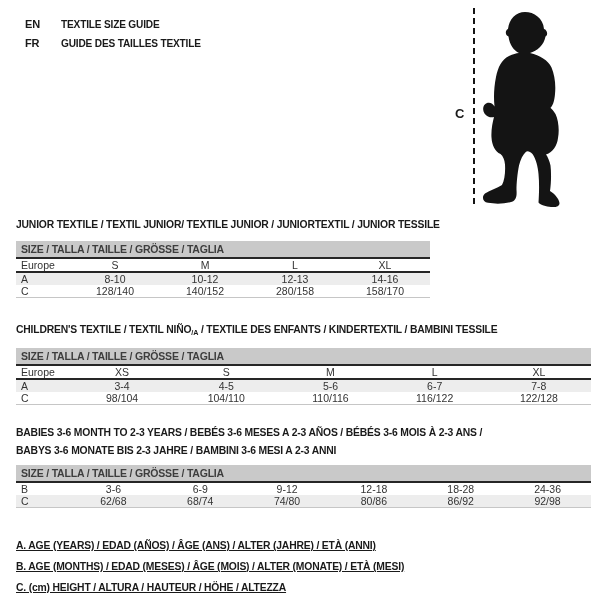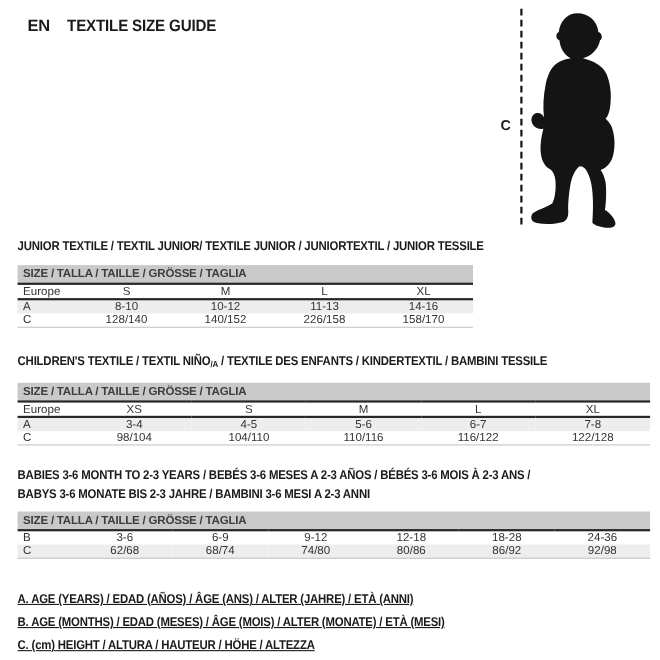--- a/index.html
+++ b/index.html
@@ -3,21 +3,21 @@
 <meta charset="utf-8">
 <style>
   html,body{margin:0;padding:0;}
   body{
     width:600px;height:600px;position:relative;background:#ffffff;
     font-family:"Liberation Sans","DejaVu Sans",sans-serif;
     color:#1a1a1a;overflow:hidden;
   }
   
   .lang-list{position:absolute;left:25px;top:15px;}
-  .lang-row{display:flex;line-height:18.6px;font-weight:bold;font-size:15px;letter-spacing:-0.2px;}
+  .lang-row{display:flex;line-height:18.6px;font-weight:bold;font-size:11px;letter-spacing:-0.2px;}
   .lang-code{width:36px;flex:0 0 36px;}
   .lang-title{transform:scaleX(0.92);transform-origin:0 50%;white-space:nowrap;}
   
   .figure-wrap{position:absolute;left:468px;top:4px;width:130px;height:206px;}
   .measure-line{position:absolute;left:473px;top:8px;height:196px;width:0;border-left:2px dashed #141414;}
   .measure-label{position:absolute;left:455px;top:106px;font-weight:bold;font-size:13px;}
   
   .sec-title{position:absolute;left:16px;font-weight:bold;font-size:11.5px;line-height:17.5px;
     letter-spacing:-0.2px;white-space:nowrap;transform:scaleX(0.9);transform-origin:0 0;}
   .sec-title .sub{font-size:8px;vertical-align:-2px;}
@@ -41,20 +41,24 @@
   .note-line{font-weight:bold;font-size:11.5px;line-height:21px;letter-spacing:-0.2px;
     white-space:nowrap;transform:scaleX(0.9);transform-origin:0 50%;}
 </style>
 </head>
 <body>
 
 <div class="lang-list">
     <div class="lang-row">
       <span class="lang-code">EN</span>
       <span class="lang-title">TEXTILE SIZE GUIDE</span>
+    </div>
+    <div class="lang-row">
+      <span class="lang-code">FR</span>
+      <span class="lang-title">GUIDE DES TAILLES TEXTILE</span>
     </div>
   </div>
 
 <div class="figure-wrap">
   <svg width="130" height="206" viewBox="0 0 130 206" xmlns="http://www.w3.org/2000/svg">
     <path fill="#141414" d="
       M57,8
       C66,8 75,14 76,25
       C79,25.5 80.5,31 77.5,32.5
       C76,41 69,47 62,49
@@ -119,28 +123,28 @@
         <td class="lbl">Europe</td>
         <td>S</td>
         <td>M</td>
         <td>L</td>
         <td>XL</td>
       </tr>
       <tr class="shade">
         <td class="lbl">A</td>
         <td>8-10</td>
         <td>10-12</td>
-        <td>11-13</td>
+        <td>12-13</td>
         <td>14-16</td>
       </tr>
       <tr>
         <td class="lbl">C</td>
         <td>128/140</td>
         <td>140/152</td>
-        <td>226/158</td>
+        <td>280/158</td>
         <td>158/170</td>
       </tr>
     </tbody>
   </table>
 <table class="size-table" id="table-children">
     <colgroup>
       <col style="width: 54px;">
       <col>
       <col>
       <col>

